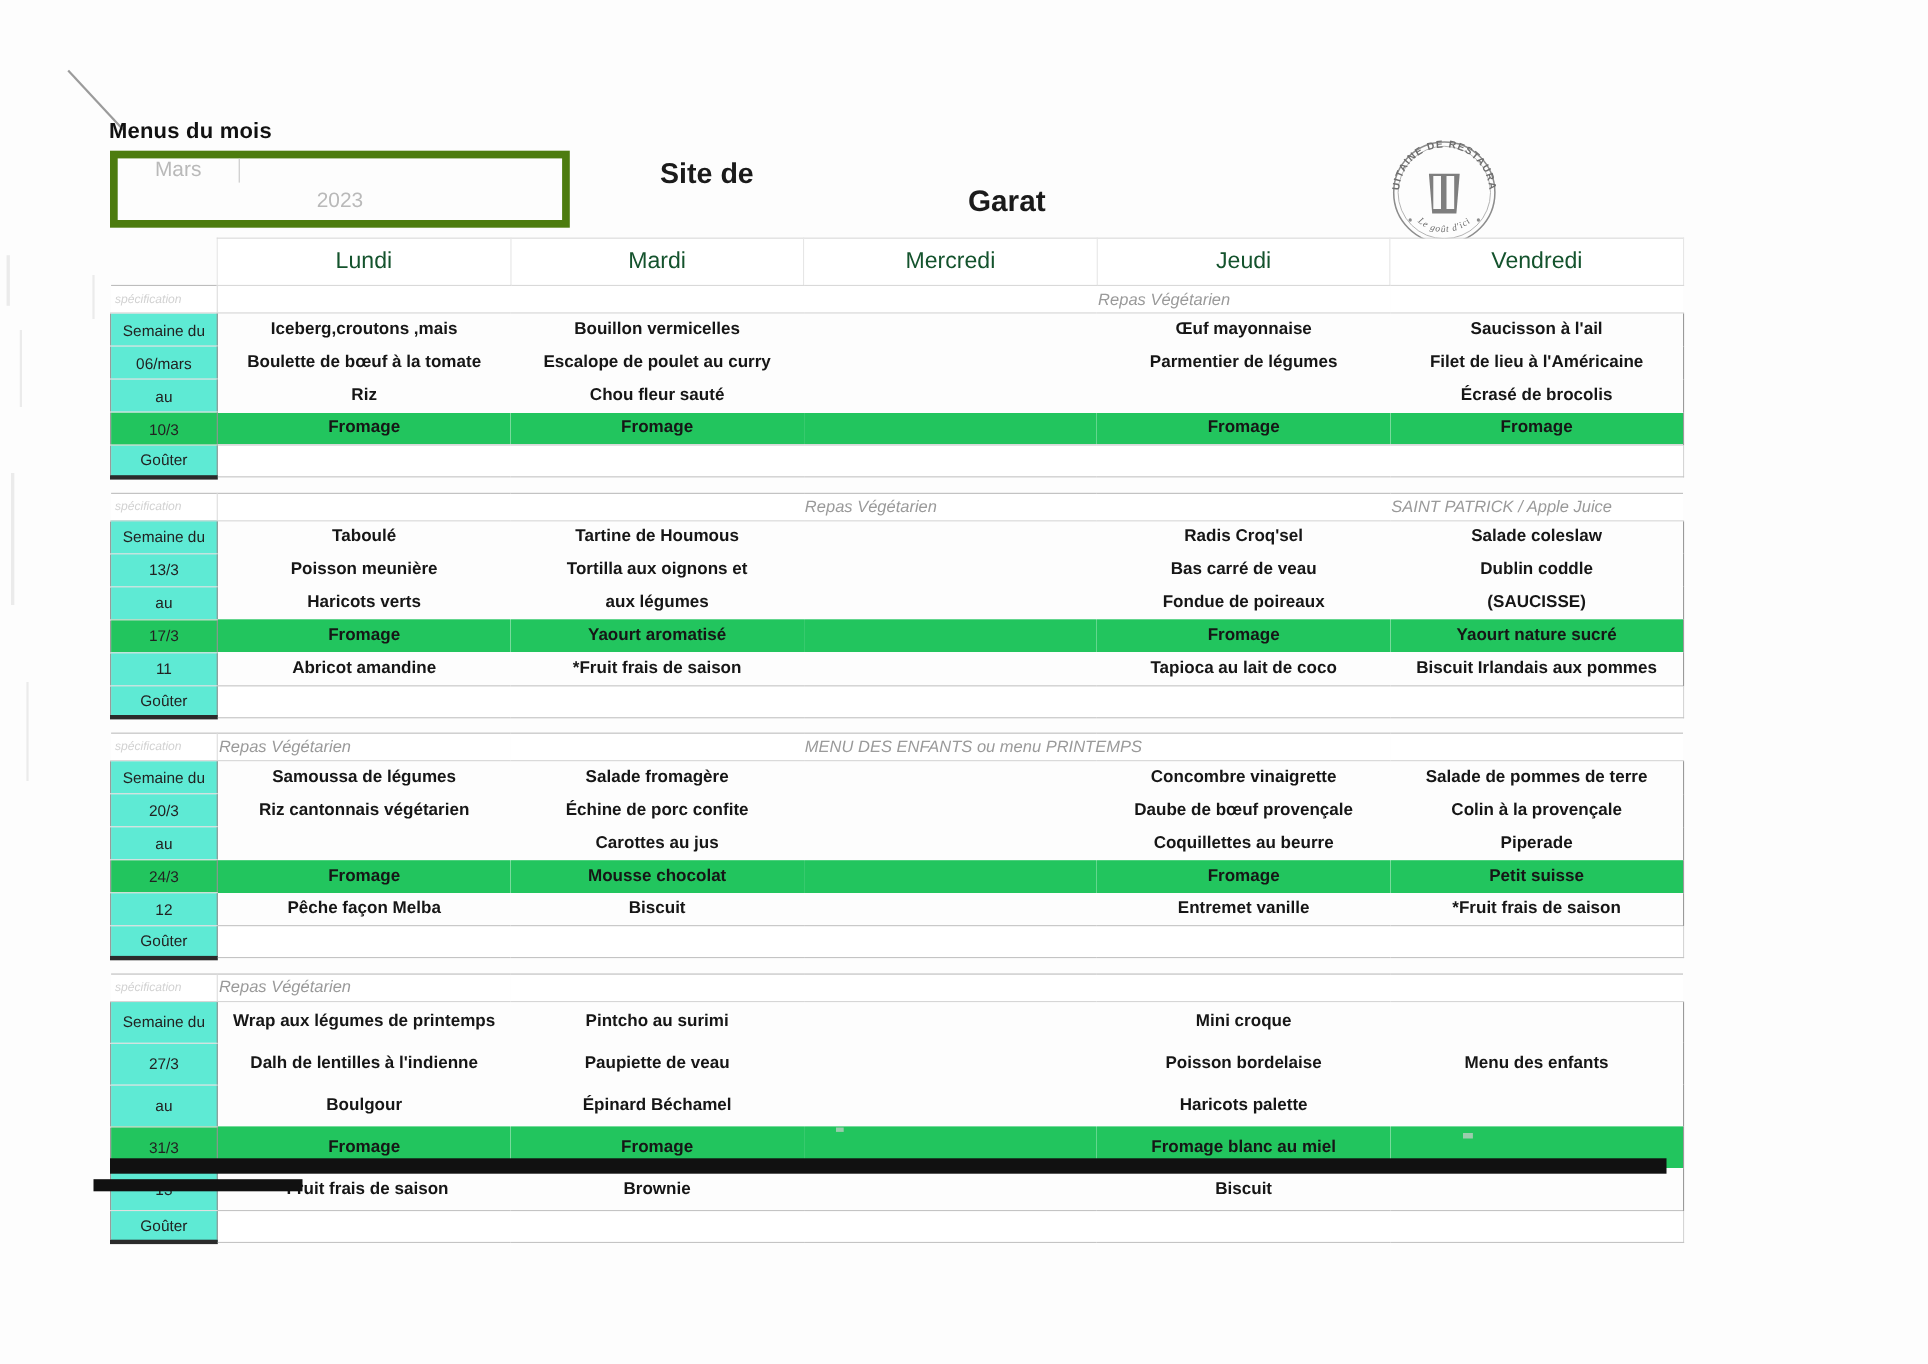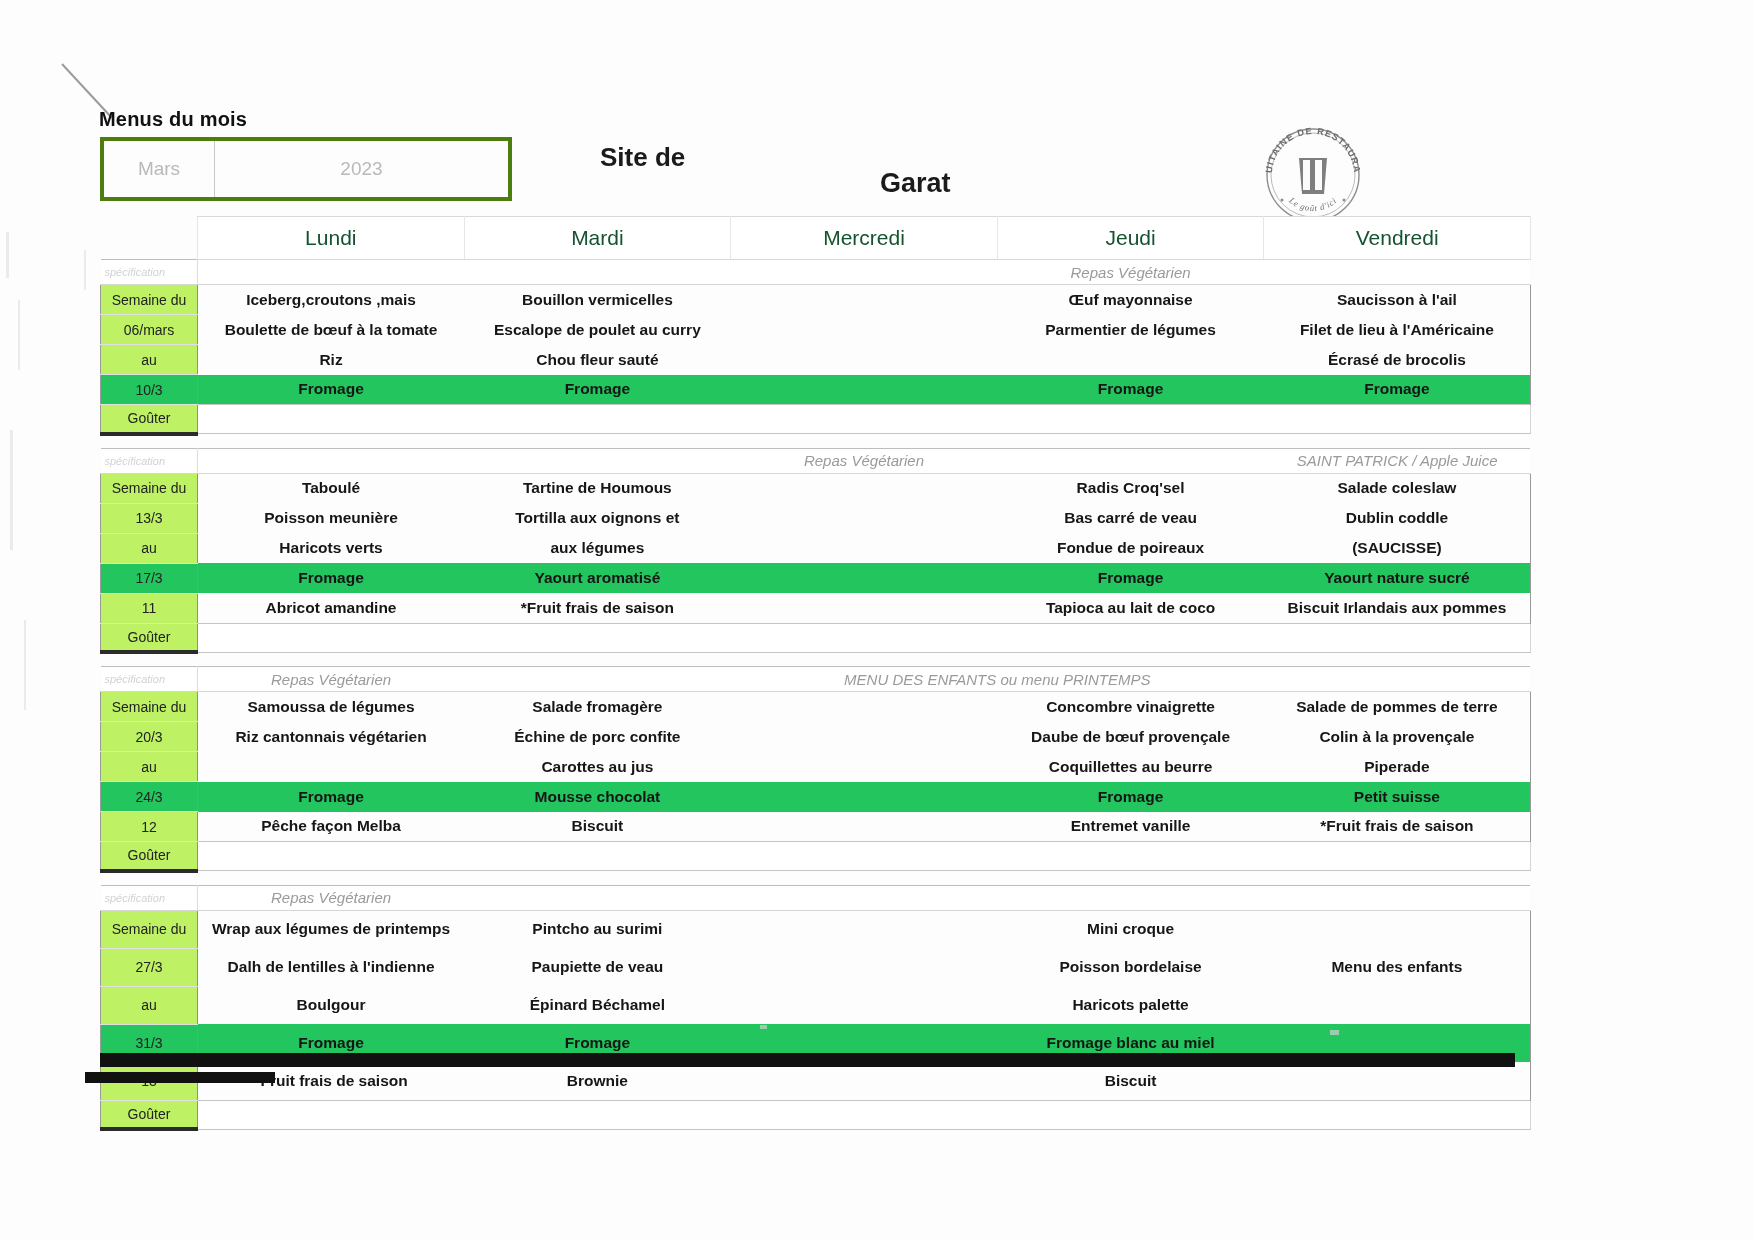--- a/index.html
+++ b/index.html
@@ -48,23 +48,24 @@
     left: 99px; top: 108px;
     font-size: 20px;
     font-weight: bold;
     letter-spacing: .2px;
     color: #111;
   }
   #period-box {
     position: absolute;
     left: 100px; top: 137px;
     width: 404px; height: 56px;
-    border: 4px solid #4d7c0f;
+    border: 7px solid #4d7c0f;
     display: flex;
     align-items: stretch;
+    flex-direction: column;
   }
   #period-month, #period-year {
     display: flex;
     align-items: center;
     justify-content: center;
     font-size: 19px;
     color: #b9b9b9;
   }
   #period-month {
     width: 110px;
@@ -122,21 +123,21 @@
     border: none;
     background: transparent;
   }
 
   
   .week-band td {
     height: 22px;
     font-size: 15px;
     font-style: italic;
     color: #9a9a9a;
-    text-align: center;
+    text-align: left;
     border-top: 1px solid #bdbdbd;
     border-bottom: 1px solid #d6d6d6;
     background: #fff;
     white-space: nowrap;
     overflow: hidden;
   }
   .week-band td.band-week {
     font-size: 11px;
     color: #d2d2d2;
     text-align: left;
@@ -146,21 +147,21 @@
 
   
   td.wk {
     text-align: center;
     font-size: 14px;
     color: #222;
     border-left: 1px solid #9a9a9a;
     border-right: 1px solid #8f8f8f;
     border-top: 1px solid #e0e0e0;
     border-bottom: 1px solid #e0e0e0;
-    background: #bef264;
+    background: #5eead4;
     white-space: nowrap;
   }
   td.wk.first { border-top: 1px solid #b5b5b5; }
 
   
   td.dish {
     text-align: center;
     padding: 0 6px;
     color: #161616;
     white-space: nowrap;

